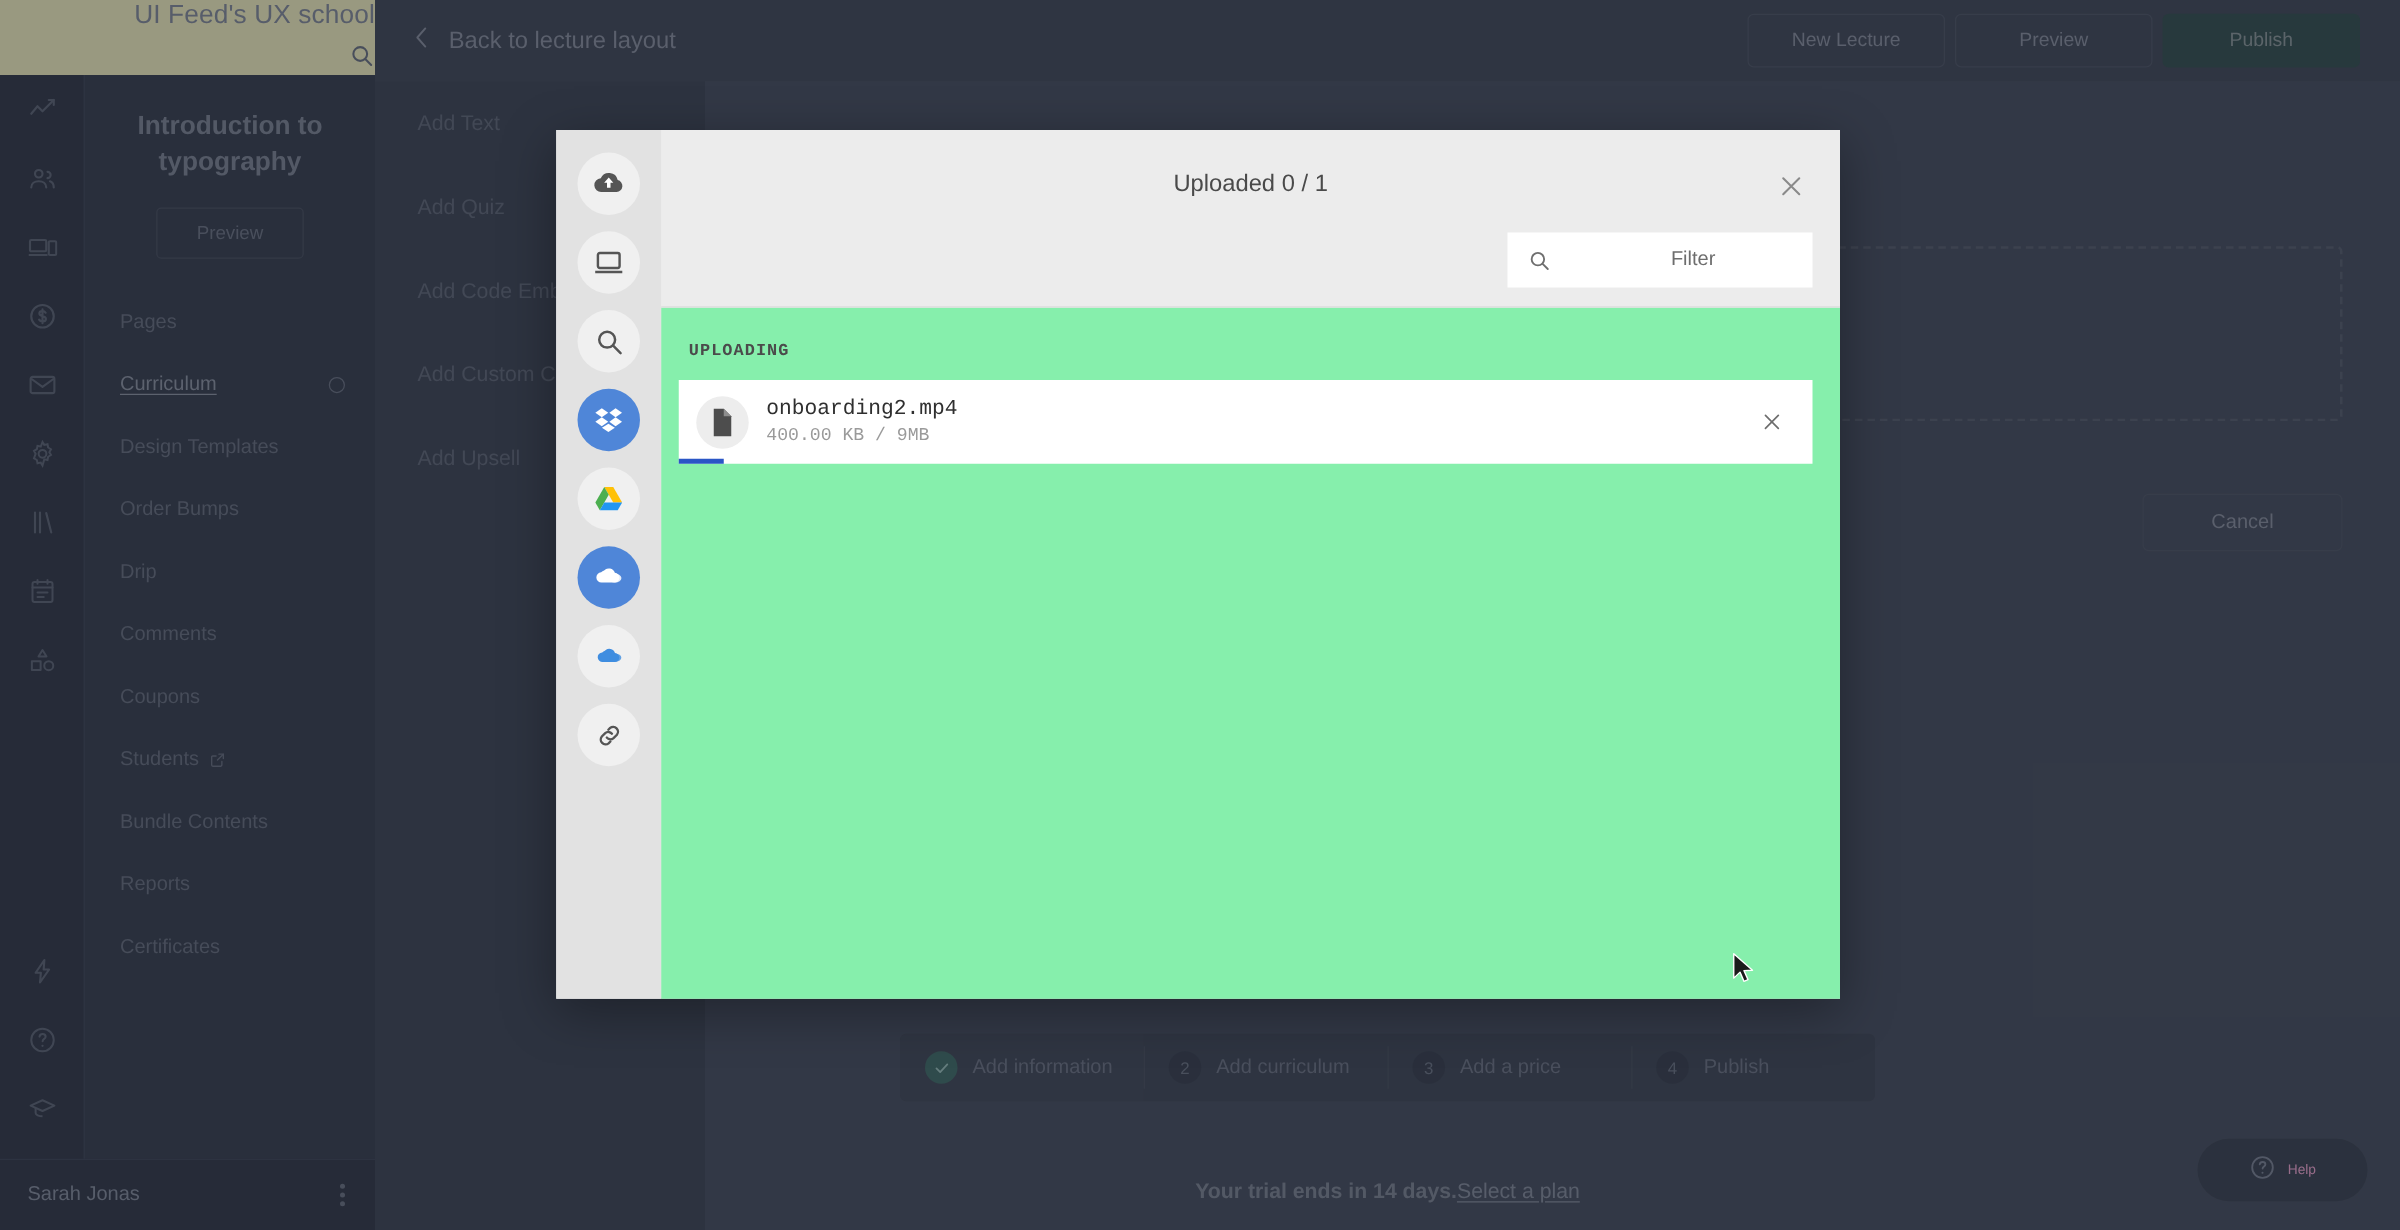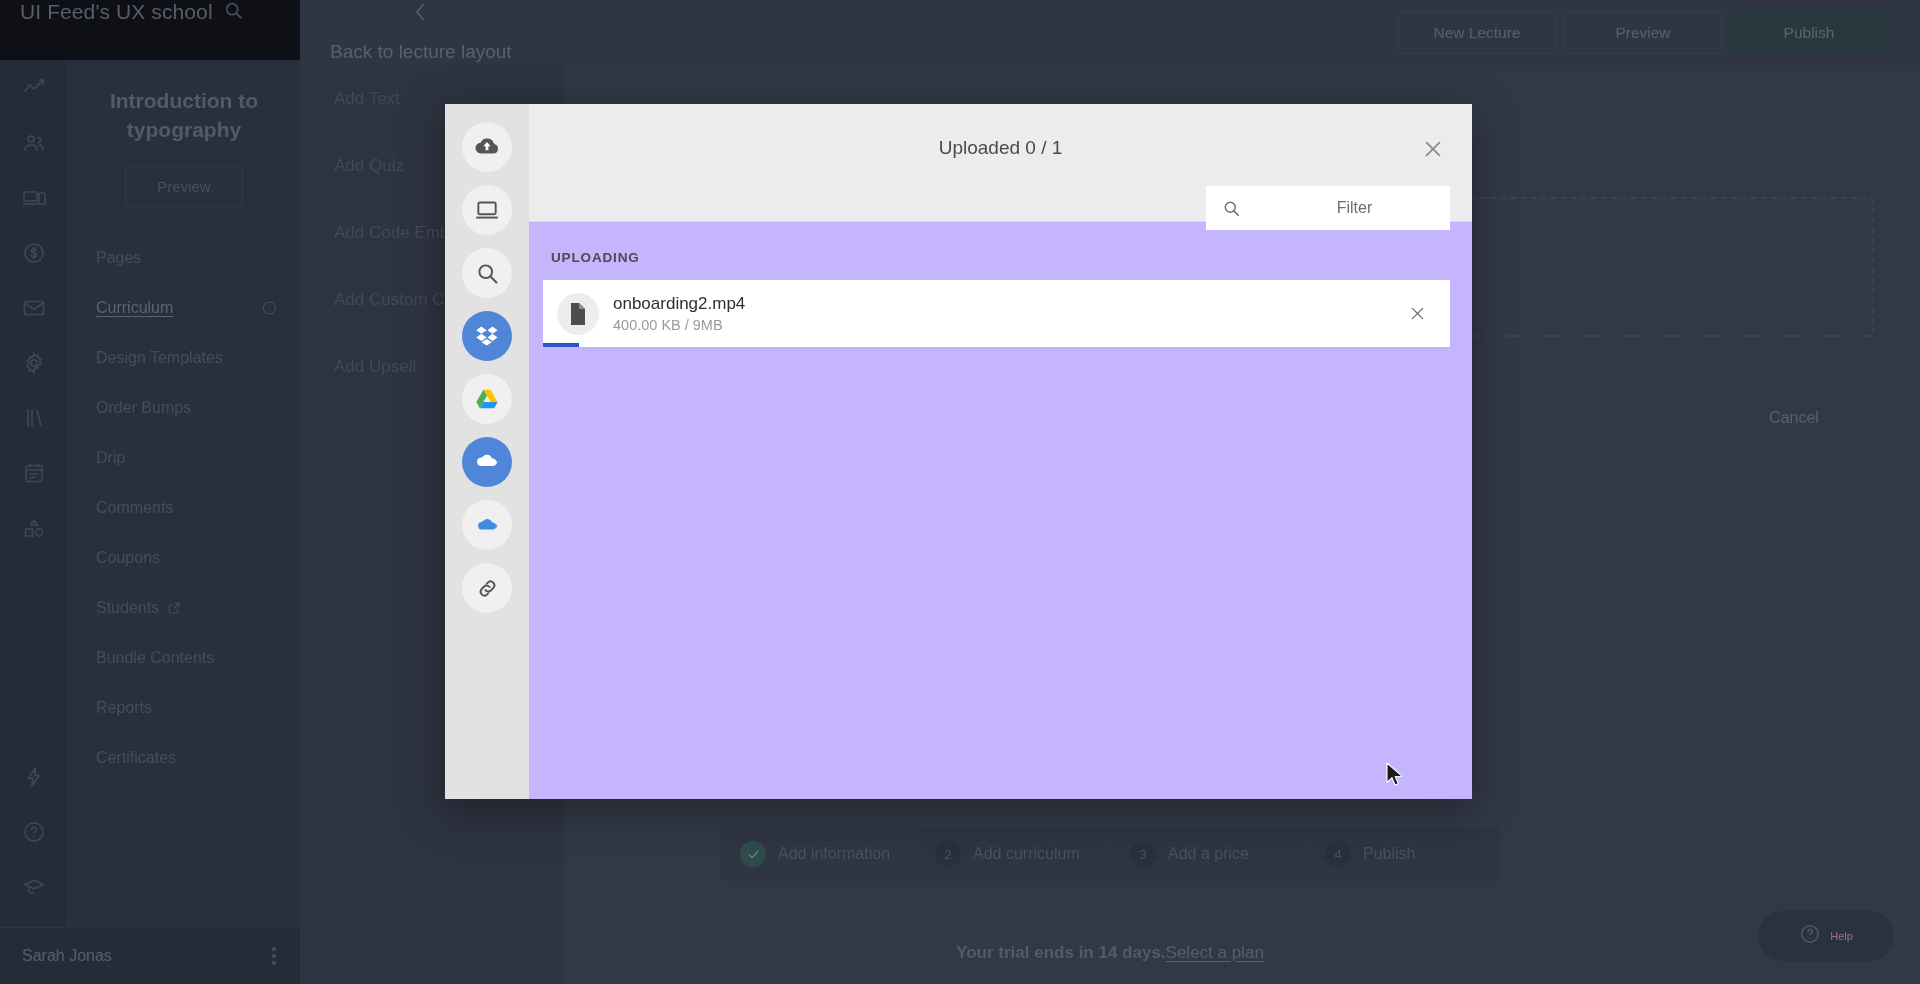--- a/index.html
+++ b/index.html
@@ -26,24 +26,25 @@
     width: 67px; height: 55px;
     display: flex; align-items: center; justify-content: center;
     color: #5c6372;
   }
   .rail-icon svg { display: block; }
   .rail-flex { flex: 1 1 auto; }
 
   
   .brand-bar {
     position: absolute; left: 0; top: 0; width: 300px; height: 60px;
-    background: #000000;
-    display: flex; align-items: flex-start;
+    background: #fef9c3;
+    display: flex; align-items: flex-end;
     padding-left: 20px; gap: 10px;
     z-index: 3;
+    flex-direction: column;
   }
   .brand-title {
     color: #868d9c; font-size: 21px; font-weight: 400; letter-spacing: .1px;
     white-space: nowrap;
   }
   .brand-search { color: #6b7280; display: flex; align-items: center; }
 
   
   .side-panel {
     position: absolute; left: 67px; top: 60px;
@@ -92,21 +93,21 @@
   .kebab { display: flex; flex-direction: column; gap: 3px; padding: 6px; }
   .kebab i { width: 4px; height: 4px; border-radius: 50%; background: #6b7280; display: block; }
 
   
   .top-bar {
     position: absolute; left: 300px; top: 0; right: 0; height: 65px;
     background: #3d4452;
     display: flex; align-items: center;
     padding: 0 32px 0 30px;
   }
-  .back-link { display: flex; align-items: center; gap: 14px; color: #8a909e; font-size: 19px; flex-direction: column; }
+  .back-link { display: flex; align-items: center; gap: 14px; color: #8a909e; font-size: 19px; }
   .top-actions { margin-left: auto; display: flex; align-items: center; gap: 8px; }
   .btn-ghost {
     min-width: 158px; height: 43px; border: 1px solid #4b5261; border-radius: 5px;
     background: transparent; color: #8a909e; font-size: 15.5px;
     display: flex; align-items: center; justify-content: center;
   }
   .btn-primary {
     min-width: 158px; height: 43px; border-radius: 5px;
     background: #2f4b4a; color: #8c9a9a; font-size: 15.5px;
     display: flex; align-items: center; justify-content: center;
@@ -193,21 +194,21 @@
   }
   .source-btn {
     width: 50px; height: 50px; border-radius: 50%;
     background: #f0f0f0;
     display: flex; align-items: center; justify-content: center;
   }
   .source-btn.sel { background: #4f86d8; }
   .source-btn.dropbox { background: #4f86d8; }
 
   .modal-body { flex: 1; display: flex; flex-direction: column; min-width: 0; }
-  .modal-head { height: 118px; position: relative; border-bottom: 1px solid #dcdcdc; background: #ececec; }
+  .modal-head { height: 142px; position: relative; border-bottom: 1px solid #dcdcdc; background: #ececec; }
   .modal-title {
     position: absolute; top: 33px; left: 0; right: 0; text-align: center;
     color: #4a4a4a; font-size: 19px;
   }
   .modal-close {
     position: absolute; right: 22px; top: 28px;
     width: 34px; height: 34px;
     display: flex; align-items: center; justify-content: center;
     color: #8a8a8a;
   }
@@ -217,21 +218,21 @@
     display: flex; align-items: center; gap: 10px; padding: 0 16px;
   }
   .filter-icon { color: #6f6f6f; display: flex; }
   .filter-input {
     flex: 1; border: 0; outline: 0; background: transparent;
     font-family: "Liberation Sans", sans-serif; font-size: 16px; color: #555;
     text-align: center;
   }
   .filter-input::placeholder { color: #6d6d6d; }
 
-  .modal-list { flex: 1; background: #c4b5fd; padding: 28px 22px 16px 14px; overflow: hidden; }
+  .modal-list { flex: 1; background: #86efac; padding: 28px 22px 16px 14px; overflow: hidden; font-family: Liberation Mono, monospace; }
   .list-heading { color: #4b4b4b; font-size: 13.5px; letter-spacing: .85px; font-weight: 700; padding-left: 8px; margin-bottom: 15px; }
   .file-row {
     background: #fff; height: 67px; position: relative;
     display: flex; align-items: center; padding: 0 18px 0 14px; gap: 14px;
   }
   .file-thumb {
     width: 42px; height: 42px; border-radius: 50%; background: #ededed;
     display: flex; align-items: center; justify-content: center; flex: 0 0 auto;
   }
   .file-meta { flex: 1; min-width: 0; }

